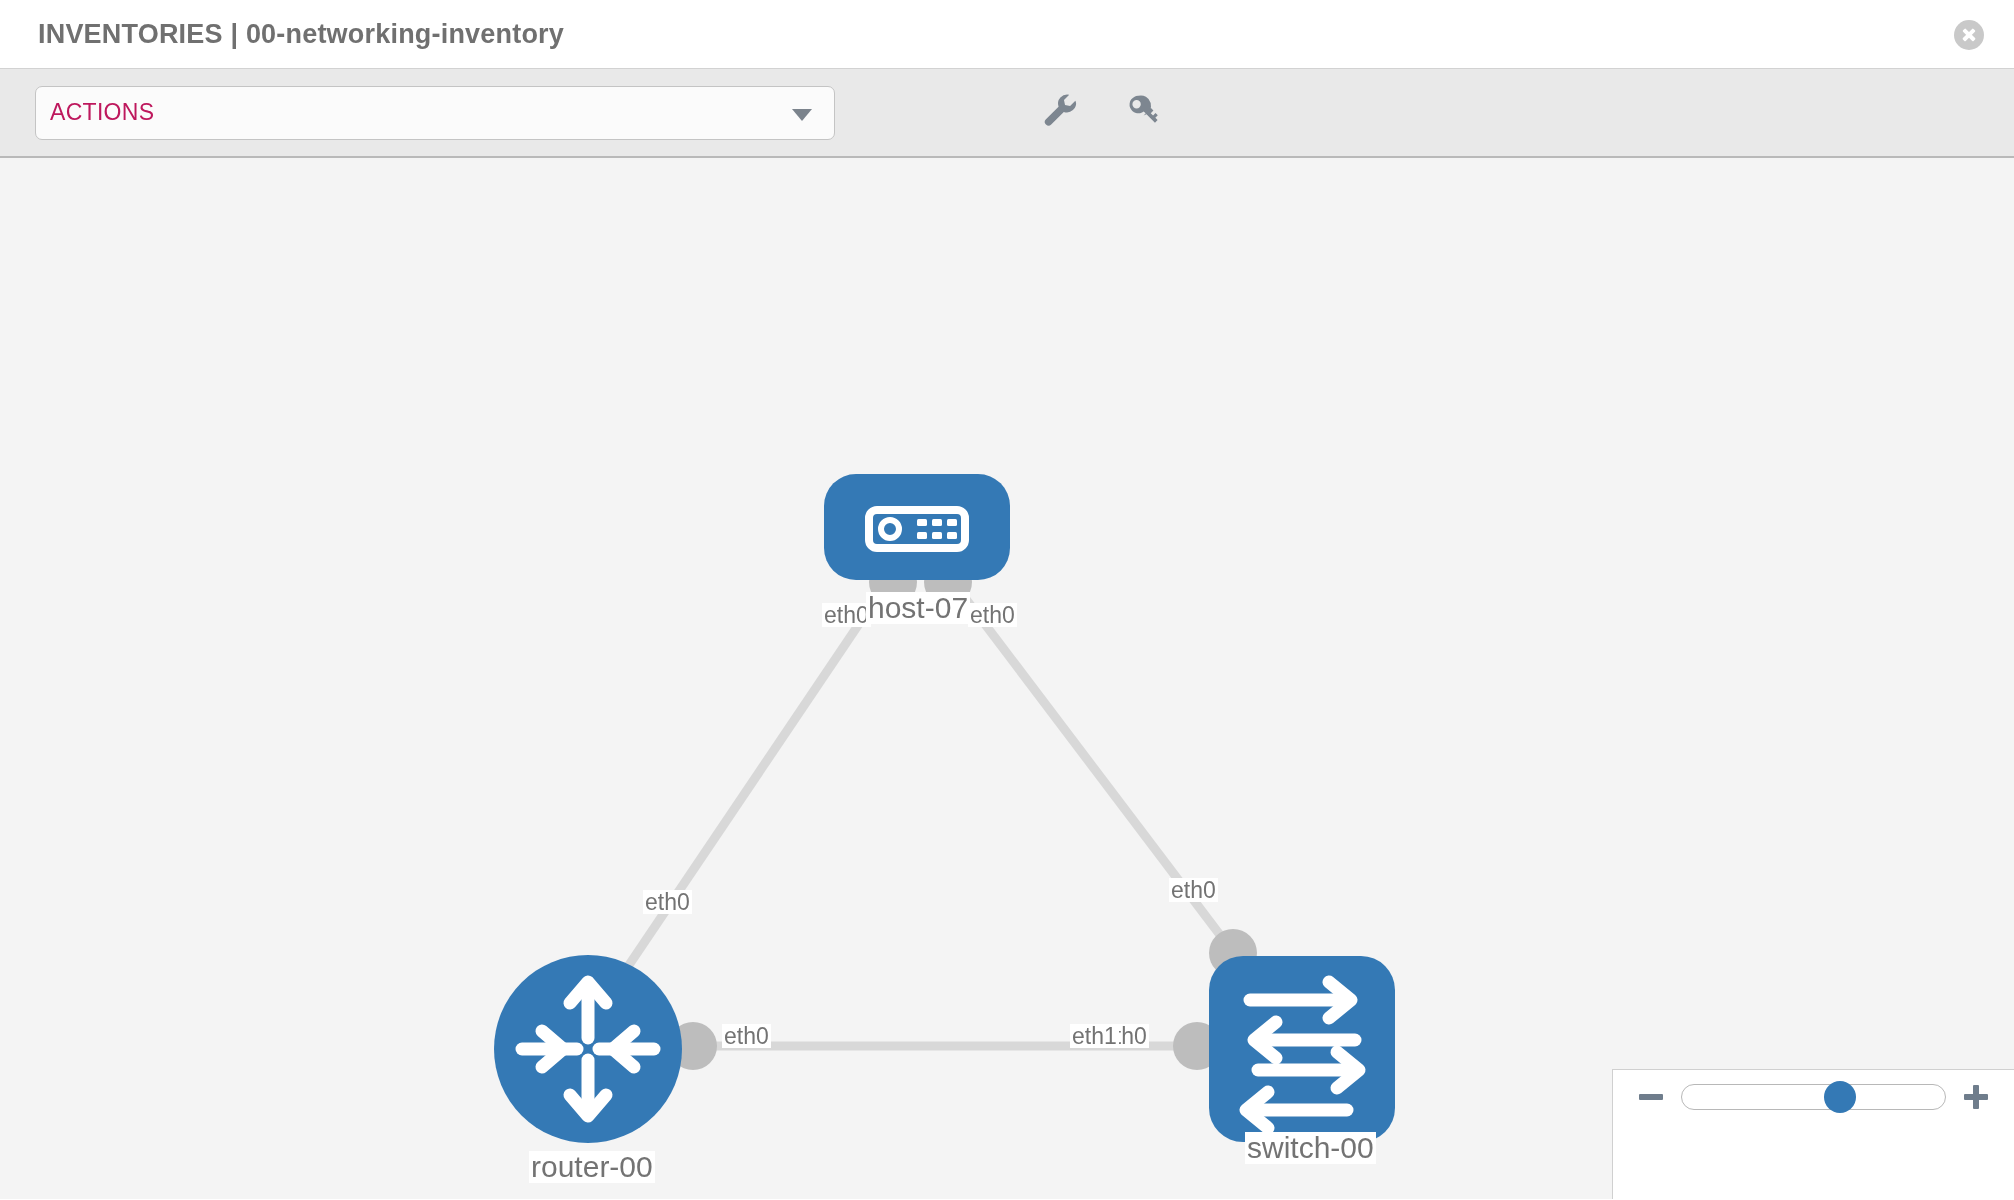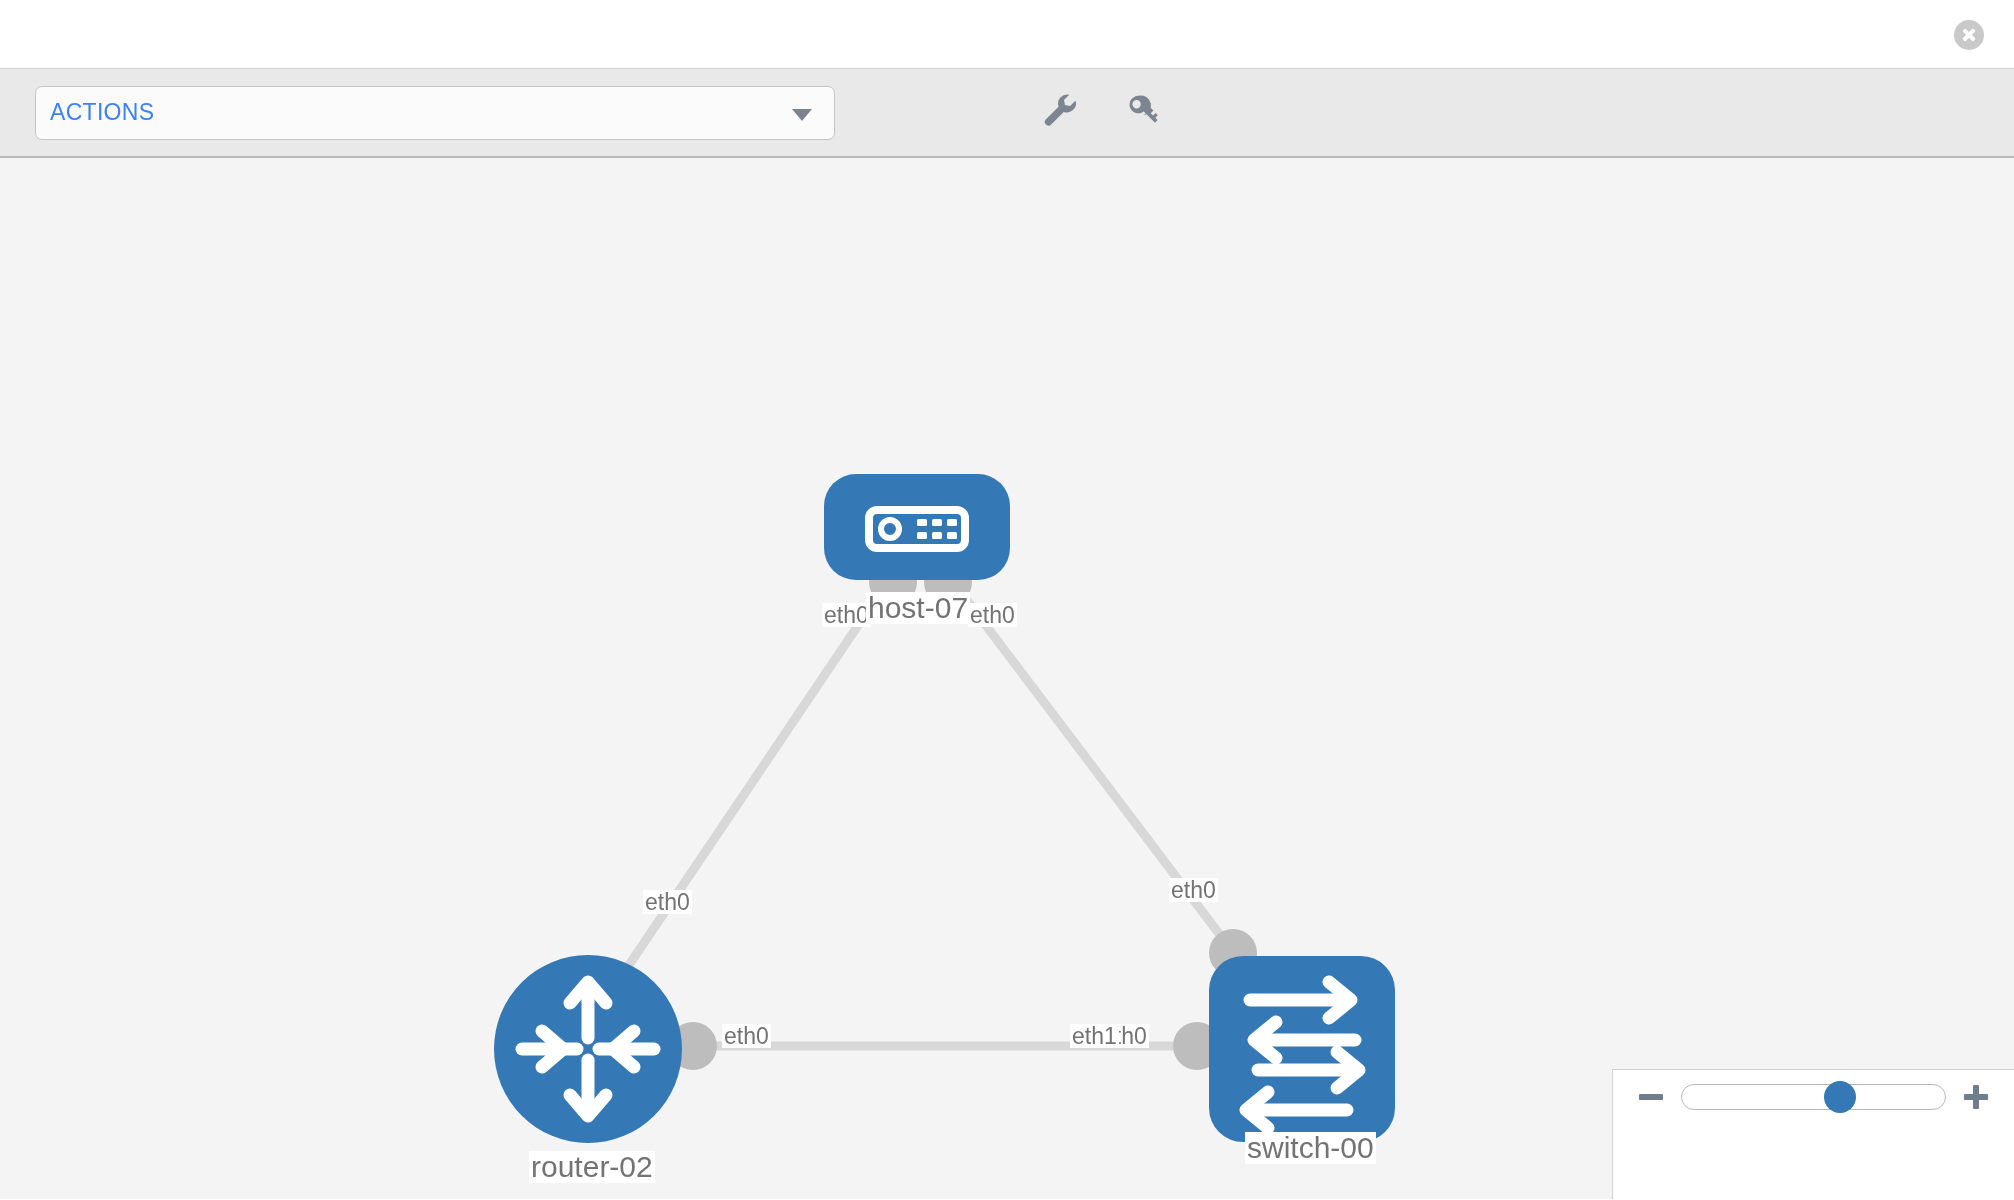--- a/index.html
+++ b/index.html
@@ -61,21 +61,21 @@
     border: 1px solid #c4c4c4;
     border-radius: 7px;
     height: 54px;
     display: flex;
     align-items: center;
     padding: 0 14px;
     cursor: pointer;
   }
   .select-box .sel-label {
     font-size: 23px;
-    color: #3b82f6;
+    color: #be185d;
     letter-spacing: .3px;
   }
   .caret {
     position: absolute;
     right: 22px; top: 50%;
     margin-top: -4px;
     width: 0; height: 0;
     border-left: 10px solid transparent;
     border-right: 10px solid transparent;
     border-top: 12px solid #7b838c;
@@ -165,20 +165,21 @@
     width: 32px; height: 32px;
     border-radius: 50%;
     background: #3479b5;
     cursor: grab;
   }
 </style>
 </head>
 <body>
 
 <div class="header">
+  <div class="header-title">INVENTORIES | 00-networking-inventory</div>
   <div class="close-btn"></div>
 </div>
 
 <div class="toolbar">
 
   <div class="select-box actions-select">
     <span class="sel-label">ACTIONS</span>
     <span class="caret"></span>
   </div>
 
@@ -269,21 +270,21 @@
   <div class="node-label lbl-device" style="left:866px;  top:434px;">host-07</div>
   <div class="node-label lbl-iface" style="left:968px;  top:445px;">eth0</div>
 
   <div class="node-label lbl-iface" style="left:643px;  top:732px;">eth0</div>
   <div class="node-label lbl-iface" style="left:1169px; top:720px;">eth0</div>
 
   <div class="node-label lbl-iface" style="left:722px;  top:866px;">eth0</div>
   <div class="node-label lbl-iface" style="left:1100px; top:866px;">eth0</div>
   <div class="node-label lbl-iface" style="left:1070px; top:866px;">eth1</div>
 
-  <div class="node-label lbl-device" style="left:529px;  top:993px;">router-02</div>
+  <div class="node-label lbl-device" style="left:529px;  top:993px;">router-00</div>
   <div class="node-label lbl-device" style="left:1245px; top:966px;margin-top:8px;">switch-00</div>
 
   <div class="zoom-widget">
     <div class="zoom-row">
       <div class="zoom-minus"></div>
       <div class="zoom-track">
         <div class="zoom-thumb"></div>
       </div>
       <div class="zoom-plus"></div>
     </div>

